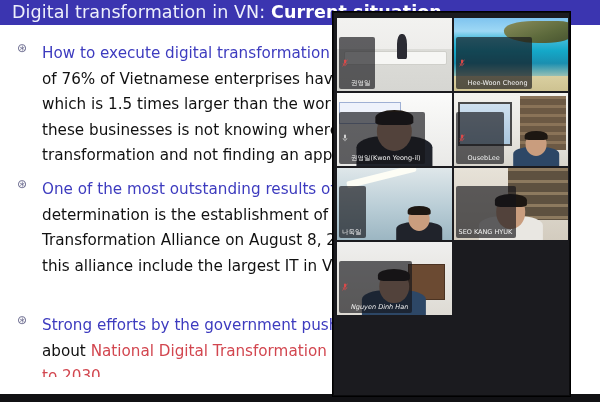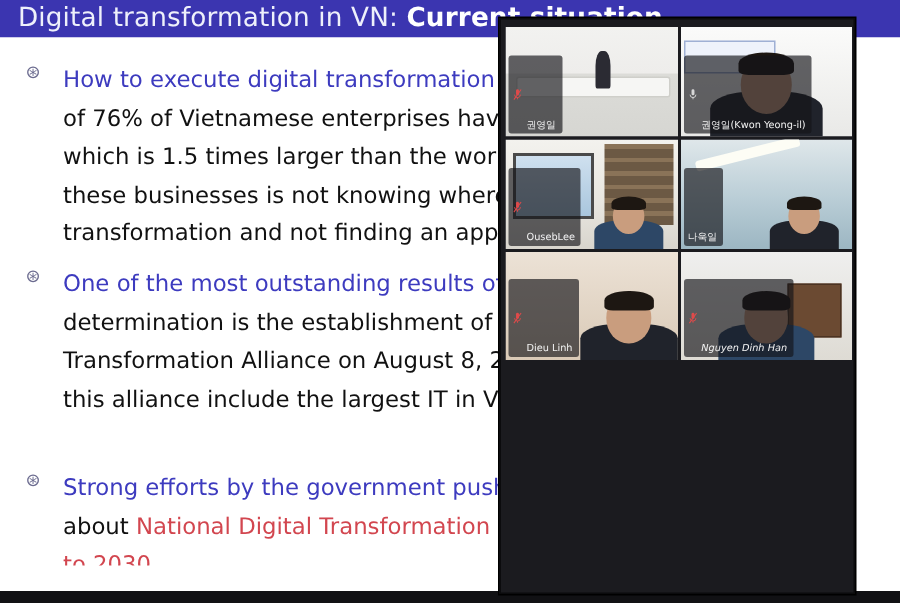--- a/index.html
+++ b/index.html
@@ -230,78 +230,84 @@
           <svg class="mic" viewBox="0 0 10 14">
             <rect x="3.3" y="1" width="3.4" height="7" rx="1.7" fill="#e04a4a"></rect>
             <path d="M1.6 7.2a3.4 3.4 0 0 0 6.8 0" stroke="#e04a4a" stroke-width="1.1" fill="none"></path>
             <rect x="4.5" y="10.2" width="1" height="2.4" fill="#e04a4a"></rect>
             <line x1="0.8" y1="13" x2="9.2" y2="1.2" stroke="#e04a4a" stroke-width="1.2"></line>
           </svg>
           <span class="nm">권영일</span>
         </div>
       </div>
       <div class="tile">
-        <div class="scene s-slide"></div>
-        <div class="person lg dark">
-          <div class="body"></div>
-          <div class="head"></div>
-          <div class="hair"></div>
-        </div>
-        <div class="namebar">
-          <svg class="mic" viewBox="0 0 10 14">
-            <rect x="3.3" y="1" width="3.4" height="7" rx="1.7" fill="#d8d8d8"></rect>
-            <path d="M1.6 7.2a3.4 3.4 0 0 0 6.8 0" stroke="#d8d8d8" stroke-width="1.1" fill="none"></path>
-            <rect x="4.5" y="10.2" width="1" height="2.4" fill="#d8d8d8"></rect>
-          </svg>
-          <span class="nm">권영일(Kwon Yeong-il)</span>
-        </div>
-      </div>
-      <div class="tile">
-        <div class="scene s-office"></div>
-        <div class="person sm blue right">
-          <div class="body"></div>
-          <div class="head"></div>
-          <div class="hair"></div>
-        </div>
+        <div class="scene s-beach"></div>
         <div class="namebar">
           <svg class="mic" viewBox="0 0 10 14">
             <rect x="3.3" y="1" width="3.4" height="7" rx="1.7" fill="#e04a4a"></rect>
             <path d="M1.6 7.2a3.4 3.4 0 0 0 6.8 0" stroke="#e04a4a" stroke-width="1.1" fill="none"></path>
             <rect x="4.5" y="10.2" width="1" height="2.4" fill="#e04a4a"></rect>
             <line x1="0.8" y1="13" x2="9.2" y2="1.2" stroke="#e04a4a" stroke-width="1.2"></line>
           </svg>
-          <span class="nm">OusebLee</span>
-        </div>
-      </div>
-      <div class="tile">
-        <div class="scene s-ceil"></div>
-        <div class="person sm dark right">
-          <div class="body"></div>
-          <div class="head"></div>
-          <div class="hair"></div>
-        </div>
-        <div class="namebar">
-          <span class="nm">나욱일</span>
-        </div>
-      </div>
-      <div class="tile">
-        <div class="scene s-warm"></div>
-        <div class="person dark right">
+          <span class="nm">Hee-Woon Cheong</span>
+        </div>
+      </div>
+      <div class="tile">
+        <div class="scene s-slide"></div>
+        <div class="person lg dark">
+          <div class="body"></div>
+          <div class="head"></div>
+          <div class="hair"></div>
+        </div>
+        <div class="namebar">
+          <svg class="mic" viewBox="0 0 10 14">
+            <rect x="3.3" y="1" width="3.4" height="7" rx="1.7" fill="#d8d8d8"></rect>
+            <path d="M1.6 7.2a3.4 3.4 0 0 0 6.8 0" stroke="#d8d8d8" stroke-width="1.1" fill="none"></path>
+            <rect x="4.5" y="10.2" width="1" height="2.4" fill="#d8d8d8"></rect>
+          </svg>
+          <span class="nm">권영일(Kwon Yeong-il)</span>
+        </div>
+      </div>
+      <div class="tile">
+        <div class="scene s-office"></div>
+        <div class="person sm blue right">
           <div class="body"></div>
           <div class="head"></div>
           <div class="hair"></div>
         </div>
         <div class="namebar">
           <svg class="mic" viewBox="0 0 10 14">
             <rect x="3.3" y="1" width="3.4" height="7" rx="1.7" fill="#e04a4a"></rect>
             <path d="M1.6 7.2a3.4 3.4 0 0 0 6.8 0" stroke="#e04a4a" stroke-width="1.1" fill="none"></path>
             <rect x="4.5" y="10.2" width="1" height="2.4" fill="#e04a4a"></rect>
             <line x1="0.8" y1="13" x2="9.2" y2="1.2" stroke="#e04a4a" stroke-width="1.2"></line>
           </svg>
-          <span class="nm">Dieu Linh</span>
+          <span class="nm">OusebLee</span>
+        </div>
+      </div>
+      <div class="tile">
+        <div class="scene s-ceil"></div>
+        <div class="person sm dark right">
+          <div class="body"></div>
+          <div class="head"></div>
+          <div class="hair"></div>
+        </div>
+        <div class="namebar">
+          <span class="nm">나욱일</span>
+        </div>
+      </div>
+      <div class="tile">
+        <div class="scene s-shelf"></div>
+        <div class="person white">
+          <div class="body"></div>
+          <div class="head"></div>
+          <div class="hair"></div>
+        </div>
+        <div class="namebar">
+          <span class="nm">SEO KANG HYUK</span>
         </div>
       </div>
       <div class="tile speaking">
         <div class="scene s-door"></div>
         <div class="person blue">
           <div class="body"></div>
           <div class="head"></div>
           <div class="hair"></div>
         </div>
         <div class="namebar">

